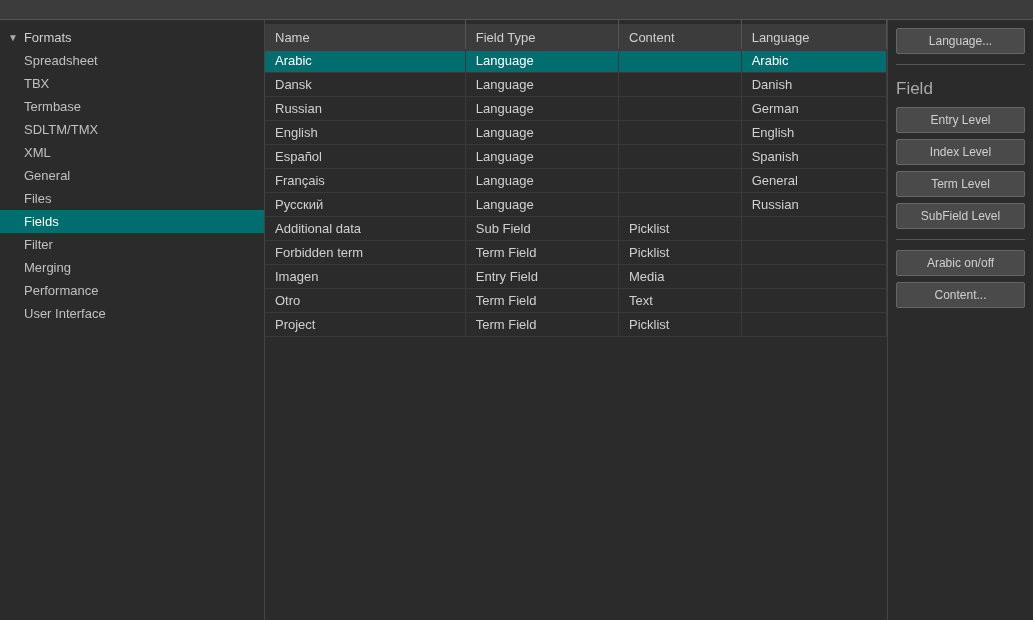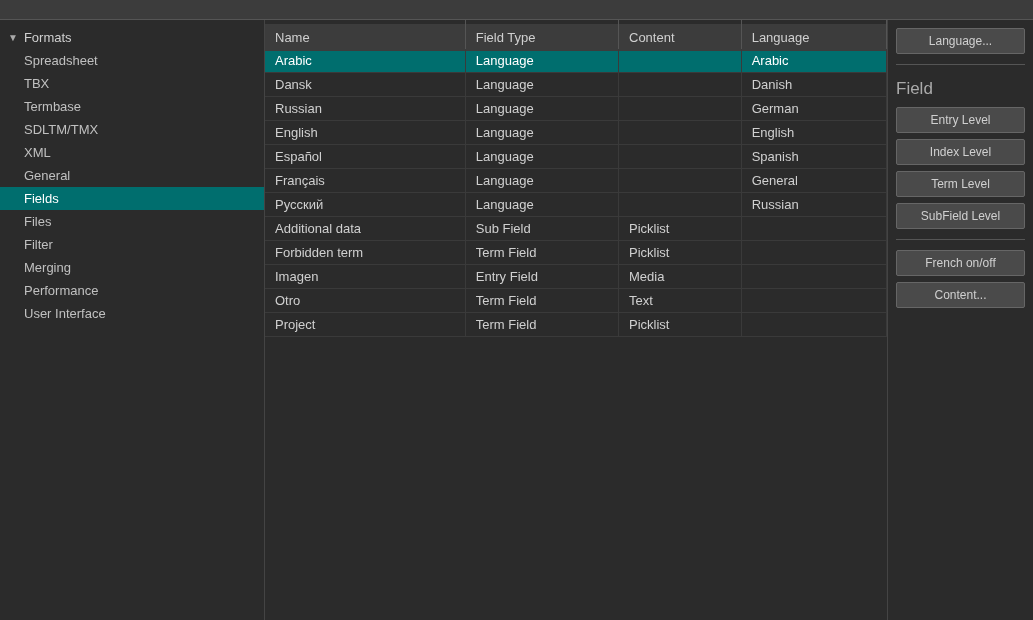--- a/index.html
+++ b/index.html
@@ -138,22 +138,22 @@
       <span class="chevron">▼</span>
       <span>Formats</span>
     </div>
 
   <div class="sidebar-item">Spreadsheet</div>
       <div class="sidebar-item">TBX</div>
       <div class="sidebar-item">Termbase</div>
       <div class="sidebar-item">SDLTM/TMX</div>
       <div class="sidebar-item">XML</div>
       <div class="sidebar-item">General</div>
+      <div class="sidebar-item">Files</div>
       <div class="sidebar-item active">Fields</div>
-      <div class="sidebar-item">Files</div>
       <div class="sidebar-item">Filter</div>
       <div class="sidebar-item">Merging</div>
       <div class="sidebar-item">Performance</div>
       <div class="sidebar-item">User Interface</div>
     </div>
 
   <div class="content-area">
 
     <div class="table-wrapper">
       <table>
@@ -246,17 +246,17 @@
 
     <div class="right-panel">
       <button class="panel-button">Language...</button>
       <div class="panel-divider"></div>
       <div class="panel-section-label">Field</div>
       <button class="panel-button">Entry Level</button>
       <button class="panel-button">Index Level</button>
       <button class="panel-button">Term Level</button>
       <button class="panel-button">SubField Level</button>
       <div class="panel-divider"></div>
-      <button class="panel-button">French on/off</button>
+      <button class="panel-button">Arabic on/off</button>
       <button class="panel-button">Content...</button>
     </div>
   </div>
 </div>
 
 </body></html>

